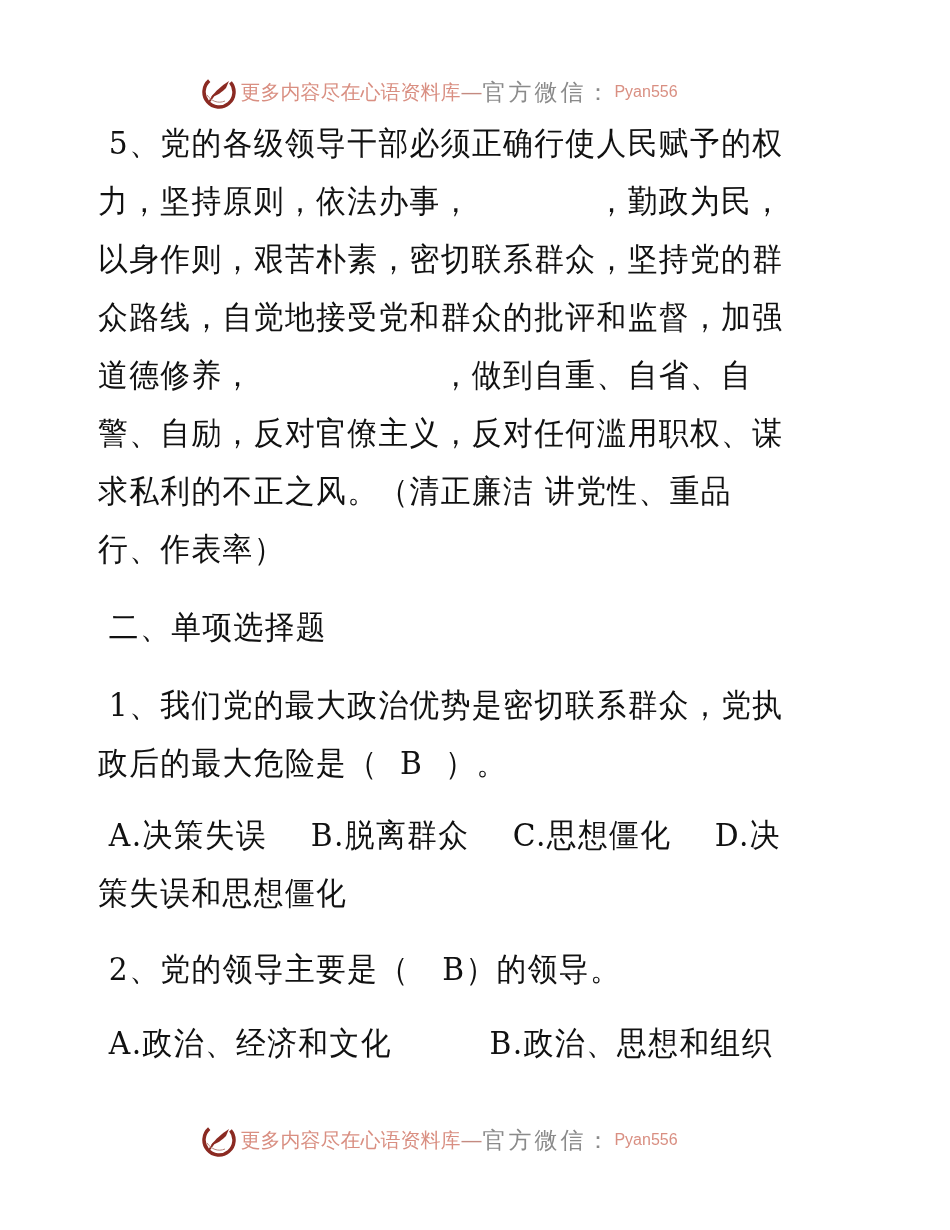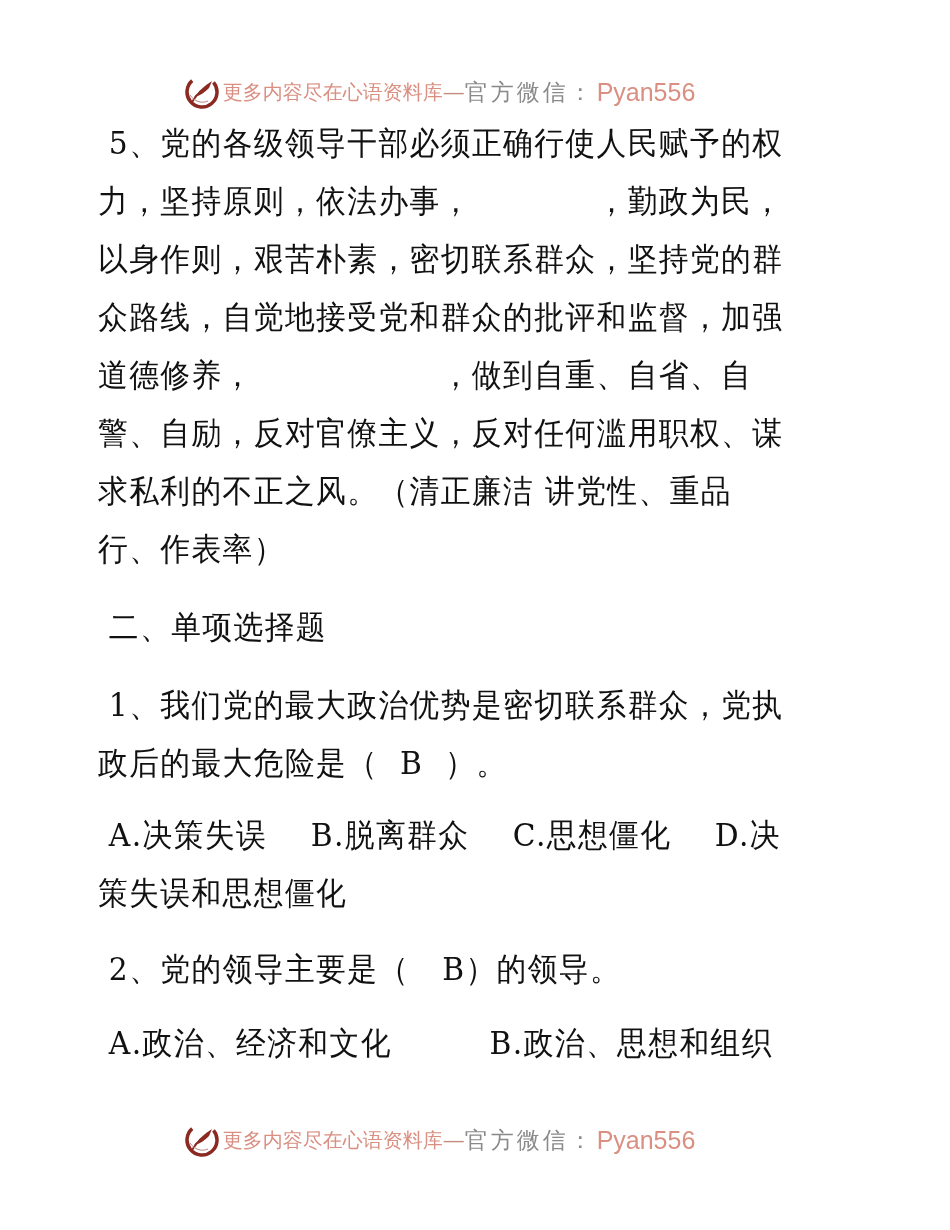--- a/index.html
+++ b/index.html
@@ -47,21 +47,21 @@
       margin: 0 1px;
     }
     .wm-label {
       font-family: "DejaVu Sans", sans-serif;
       font-size: 23px;
       color: #8a8a8a;
       letter-spacing: 3px;
     }
     .wm-id {
       font-family: "Liberation Sans", sans-serif;
-      font-size: 25px;
+      font-size: 16px;
       color: #d98f82;
       margin-left: 2px;
     }
     .content {
       position: absolute;
       left: 98px;
       top: 123px;
       width: 760px;
     }
     .line {

